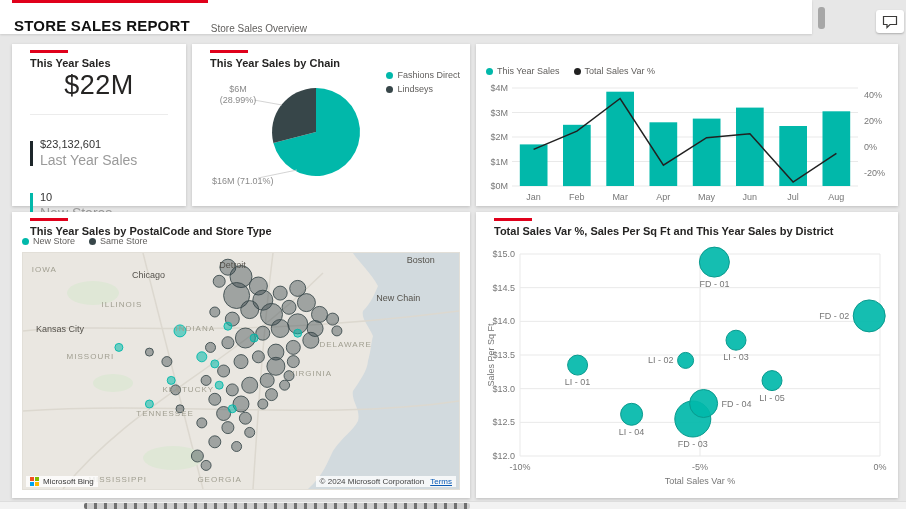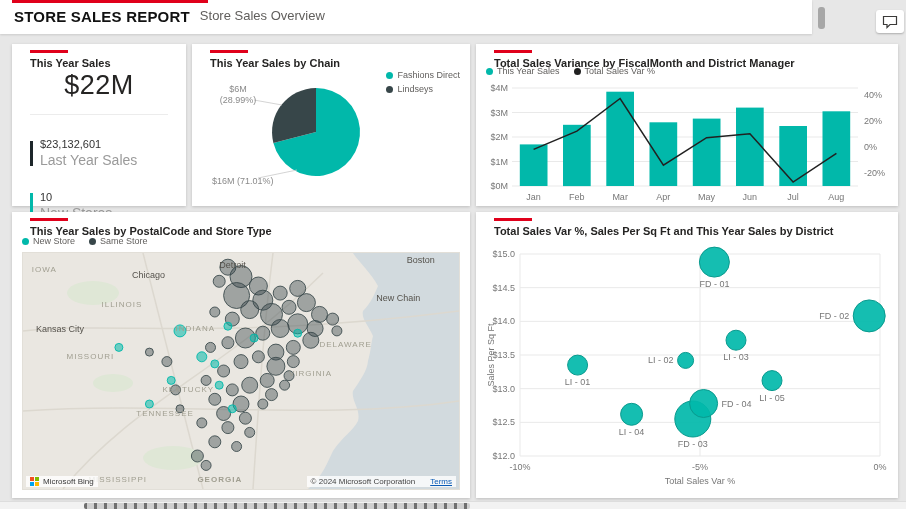--- a/index.html
+++ b/index.html
@@ -10,24 +10,24 @@
   body{
     width:906px;height:509px;position:relative;overflow:hidden;
     background:#e7e7e7;
     font-family:"Liberation Sans","DejaVu Sans",sans-serif;
     -webkit-font-smoothing:antialiased;
   }
   svg{font-family:"Liberation Sans","DejaVu Sans",sans-serif}
 
   
   #topbar{position:absolute;left:0;top:0;width:812px;height:34px;background:#fff;
-    box-shadow:0 1px 2px rgba(0,0,0,.12);display:flex;align-items:flex-start;padding:8px 0 0 14px;box-sizing:border-box}
+    box-shadow:0 1px 2px rgba(0,0,0,.12);display:flex;align-items:flex-end;padding:8px 0 0 14px;box-sizing:border-box}
   #topbar .accent{position:absolute;left:12px;top:0;width:196px;height:3px;background:var(--red)}
   #topbar h1{margin:0;font-size:15px;font-weight:700;color:#111;letter-spacing:.2px}
-  #topbar .subtitle{font-size:13px;color:#605e5c;margin-left:10px}
+  #topbar .subtitle{font-size:10px;color:#605e5c;margin-left:21px}
 
   #vthumb{position:absolute;left:818px;top:7px;width:7px;height:22px;background:#a7a7a7;border-radius:3px}
   #comment-btn{position:absolute;left:876px;top:10px;width:28px;height:23px;background:#fff;border:none;
     border-radius:3px;box-shadow:0 1px 2px rgba(0,0,0,.25);display:flex;align-items:center;justify-content:center;cursor:pointer;padding:0}
 
   
   .tile{position:absolute;background:#fff;box-shadow:0 1px 3px rgba(0,0,0,.18);
     padding:6px 18px 8px;box-sizing:border-box}
   .tile-title{font-size:11px;font-weight:700;color:var(--txt);line-height:1.2;white-space:nowrap}
   .tile-title::before{content:"";display:block;width:38px;height:3px;background:var(--red);margin-bottom:4px}
@@ -71,21 +71,21 @@
 
   
   #map{position:absolute;left:10px;right:10px;top:40px;bottom:8px;background:#eae7e1;overflow:hidden;border:1px solid #e2dfd8}
   #map-svg{position:absolute;left:0;top:0}
   #map-labels{position:absolute;inset:0;pointer-events:none}
   .maplabel{position:absolute;font-size:8px;color:#a09e90;letter-spacing:1px;white-space:nowrap}
   .maplabel.city{color:#55524c;font-size:9px;letter-spacing:0}
   .mb-same{fill:#374649;fill-opacity:.42;stroke:#374649;stroke-opacity:.85;stroke-width:1}
   .mb-new{fill:#01B8AA;fill-opacity:.55;stroke:#01B8AA;stroke-opacity:.9;stroke-width:1}
   .map-attr{position:absolute;right:3px;bottom:2px;font-size:8px;color:#444;background:rgba(255,255,255,.78);padding:1px 4px}
-  .map-attr a{color:#0a5bb5;text-decoration:underline;margin-left:15px;cursor:pointer}
+  .map-attr a{color:#0a5bb5;text-decoration:underline;margin-left:6px;cursor:pointer}
   .bing{position:absolute;left:3px;bottom:2px;font-size:8px;color:#3a3a3a;background:rgba(255,255,255,.78);
     padding:1px 4px;display:flex;align-items:flex-end;gap:4px}
   .mslogo{display:inline-grid;grid-template-columns:4px 4px;grid-template-rows:4px 4px;gap:1px}
   .mslogo i:nth-child(1){background:#f25022}.mslogo i:nth-child(2){background:#7fba00}
   .mslogo i:nth-child(3){background:#00a4ef}.mslogo i:nth-child(4){background:#ffb900}
 
   
   #hscroll{position:absolute;left:0;bottom:0;width:906px;height:8px;background:#f2f2f2;border-top:1px solid #ddd;box-sizing:border-box}
   #hthumb{position:absolute;left:84px;top:1px;width:386px;height:6px;
     background:repeating-linear-gradient(90deg,#6f6f6f 0 3px,#cfcfcf 3px 10px);border-radius:2px}
@@ -142,21 +142,20 @@
       <path d="M118,62 L75.4,72.9 A44,44 0 0 1 118.0,18.0 Z" fill="#374649"></path>
       <line x1="56" y1="30" x2="84" y2="35" class="leader"></line>
       <line x1="60" y1="108" x2="99" y2="100" class="leader"></line>
       <text x="40" y="22" class="pie-label" text-anchor="middle">$6M</text>
       <text x="40" y="33" class="pie-label" text-anchor="middle">(28.99%)</text>
       <text x="14" y="114" class="pie-label" text-anchor="start">$16M (71.01%)</text>
     </svg>
 </div>
 
 <div class="tile" id="tile-combo">
-  <div class="tile-title">Total Sales Variance by FiscalMonth and District Manager</div>
   <div class="legend" id="combo-legend">
       <span class="legend-item">
         <span class="dot" style="background: rgb(1, 184, 170);"></span>
         <span>This Year Sales</span>
       </span>
       <span class="legend-item">
         <span class="dot" style="background: rgb(33, 33, 33);"></span>
         <span>Total Sales Var %</span>
       </span>
     </div>
@@ -297,21 +296,21 @@
         <div class="maplabel city" style="left: 45%; top: 3%;">Detroit</div>
         <div class="maplabel city" style="left: 88%; top: 1%;">Boston</div>
         <div class="maplabel city" style="left: 81%; top: 17%;">New Chain</div>
         <div class="maplabel state" style="left: 18%; top: 20%;">ILLINOIS</div>
         <div class="maplabel state" style="left: 35%; top: 30%;">INDIANA</div>
         <div class="maplabel city" style="left: 3%; top: 30%;">Kansas City</div>
         <div class="maplabel state" style="left: 10%; top: 42%;">MISSOURI</div>
         <div class="maplabel state" style="left: 32%; top: 56%;">KENTUCKY</div>
         <div class="maplabel state" style="left: 26%; top: 66%;">TENNESSEE</div>
         <div class="maplabel state" style="left: 15%; top: 94%;">MISSISSIPPI</div>
-        <div class="maplabel state" style="left: 40%; top: 94%; font-weight: bold;">GEORGIA</div>
+        <div class="maplabel state" style="left: 40%; top: 94%;">GEORGIA</div>
         <div class="maplabel state" style="left: 68%; top: 37%;">DELAWARE</div>
         <div class="maplabel state" style="left: 61%; top: 49%;">VIRGINIA</div>
       </div>
     <div class="bing">
       <span class="mslogo">
           <i></i>
           <i></i>
           <i></i>
           <i></i>
         </span>

